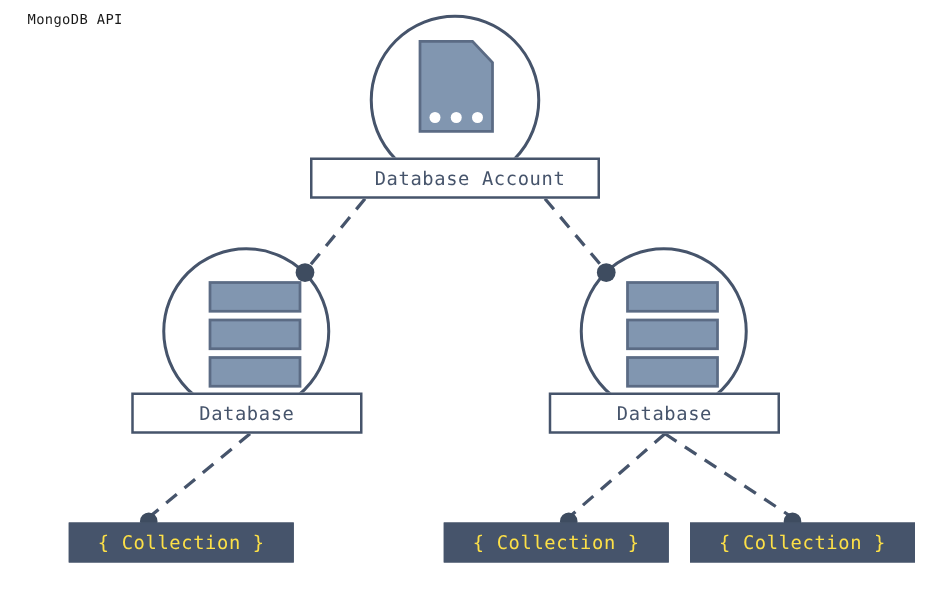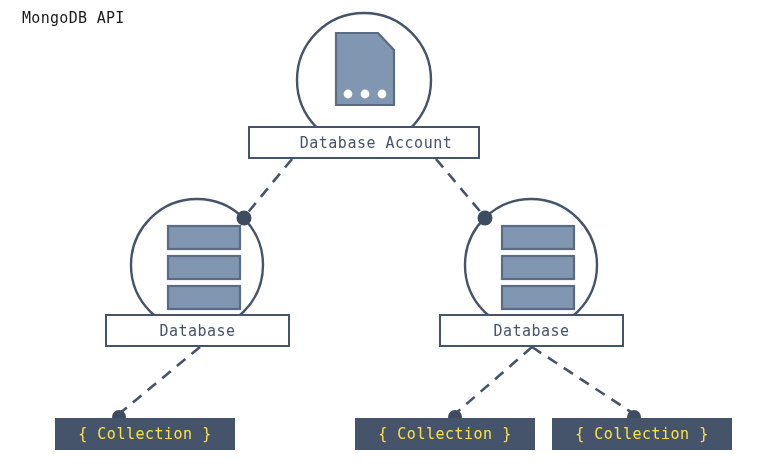--- a/index.html
+++ b/index.html
@@ -22,21 +22,21 @@
     left: 0;
     top: 0;
     width: 757px;
     height: 475px;
   }
   .page-title {
     position: absolute;
     left: 22px;
     top: 9px;
     font-family: "DejaVu Sans Mono", "Liberation Mono", monospace;
-    font-size: 15px;
+    font-size: 11px;
     color: #1a1a1a;
     letter-spacing: 0.3px;
     white-space: nowrap;
   }
   .node-label-box {
     position: absolute;
     box-sizing: border-box;
     display: flex;
     align-items: center;
     justify-content: center;

